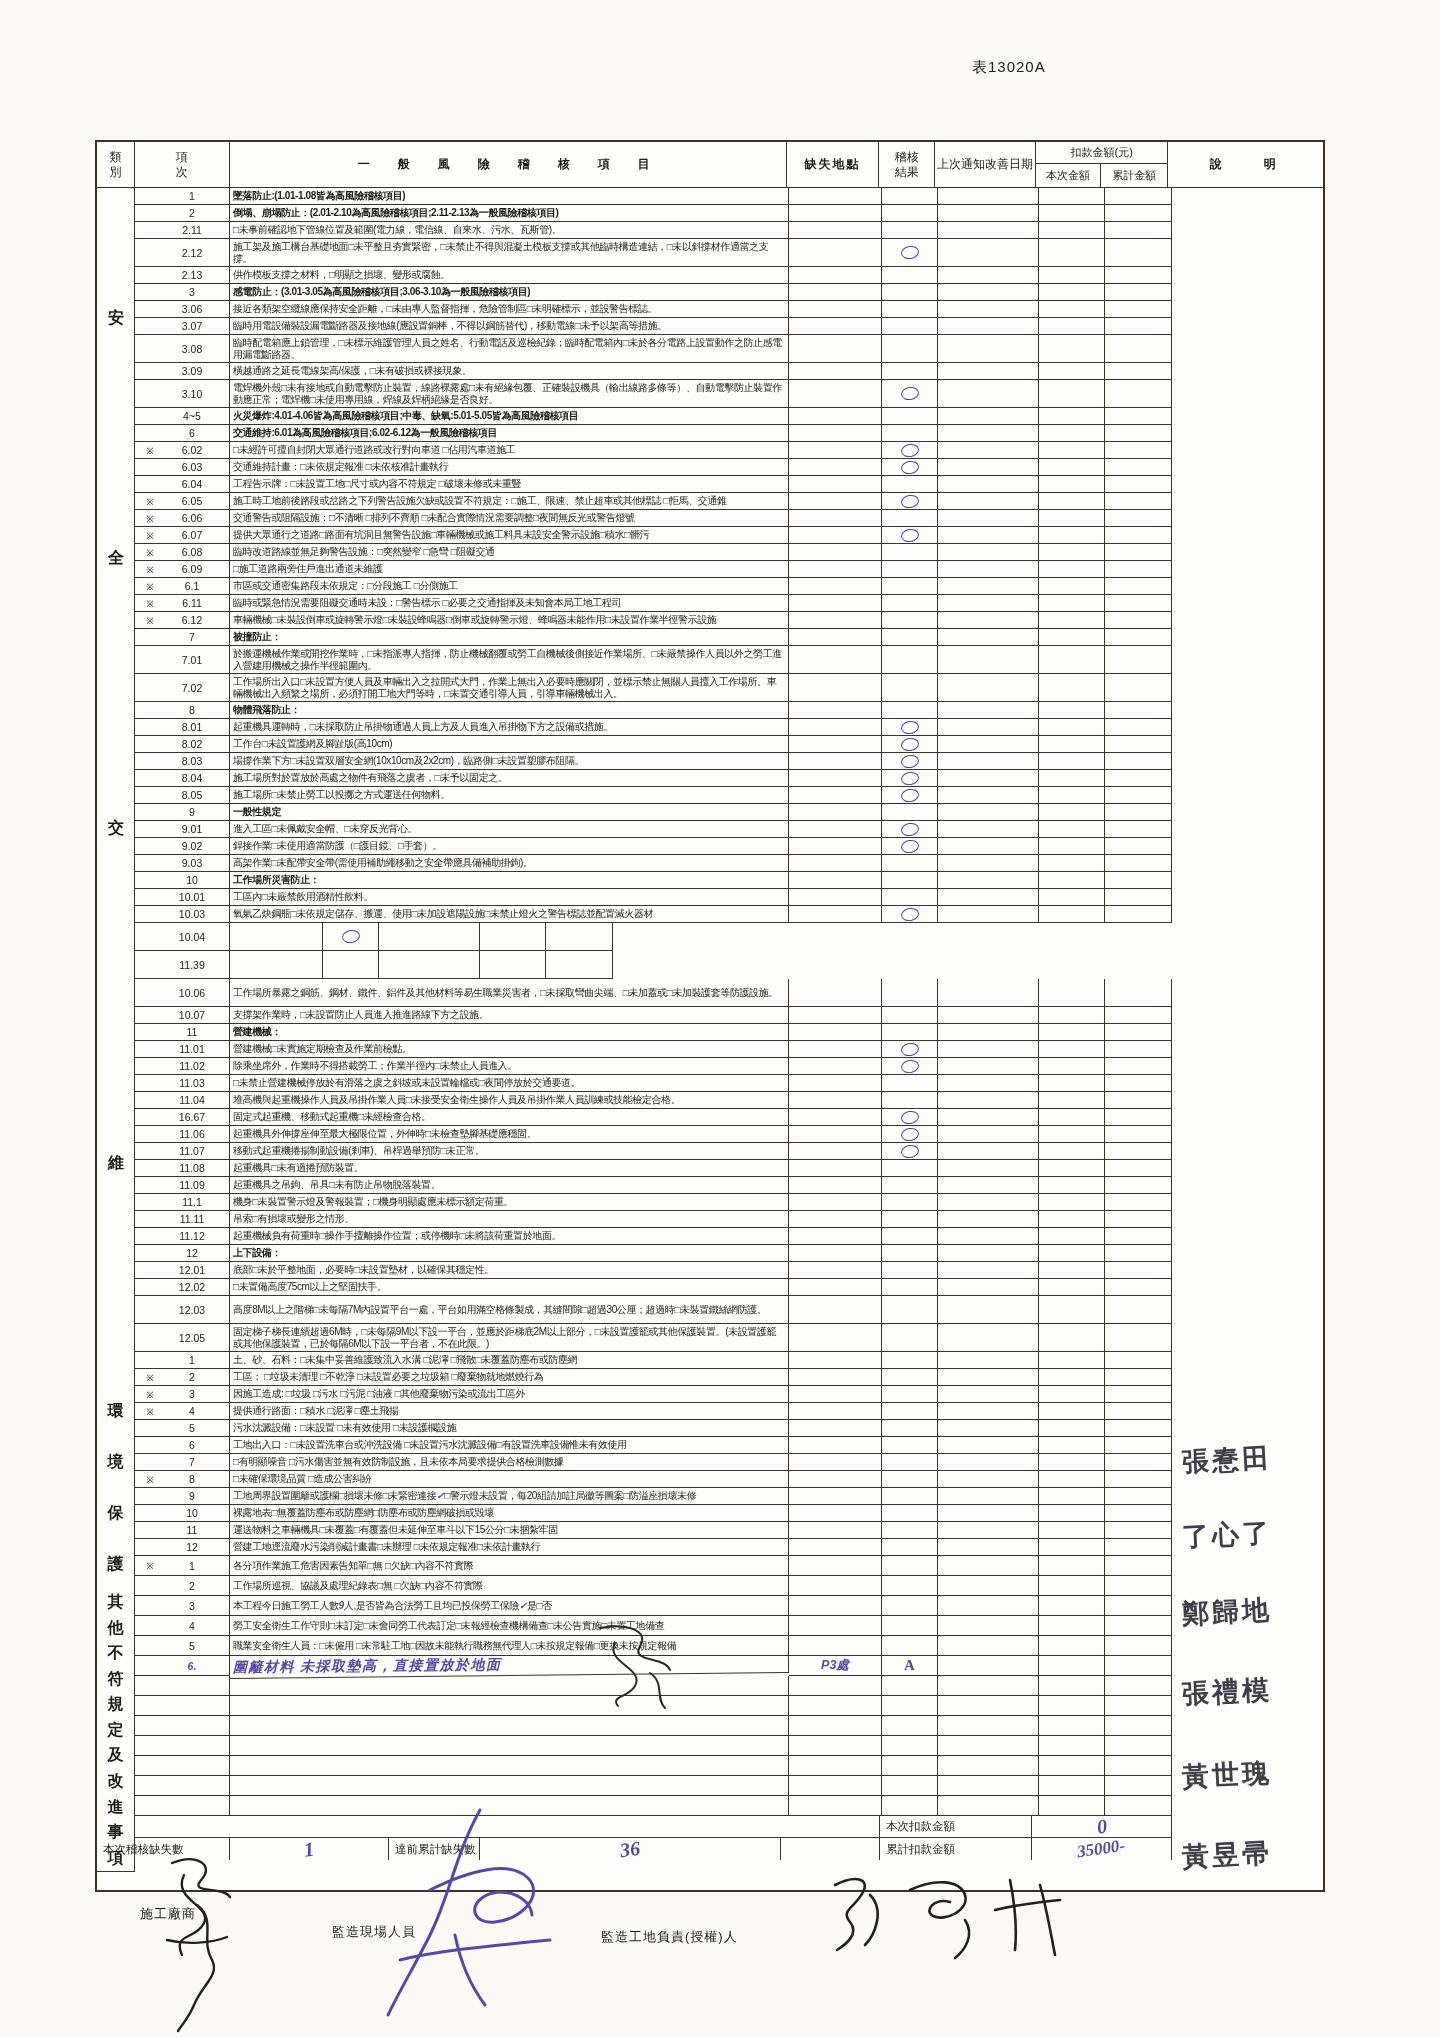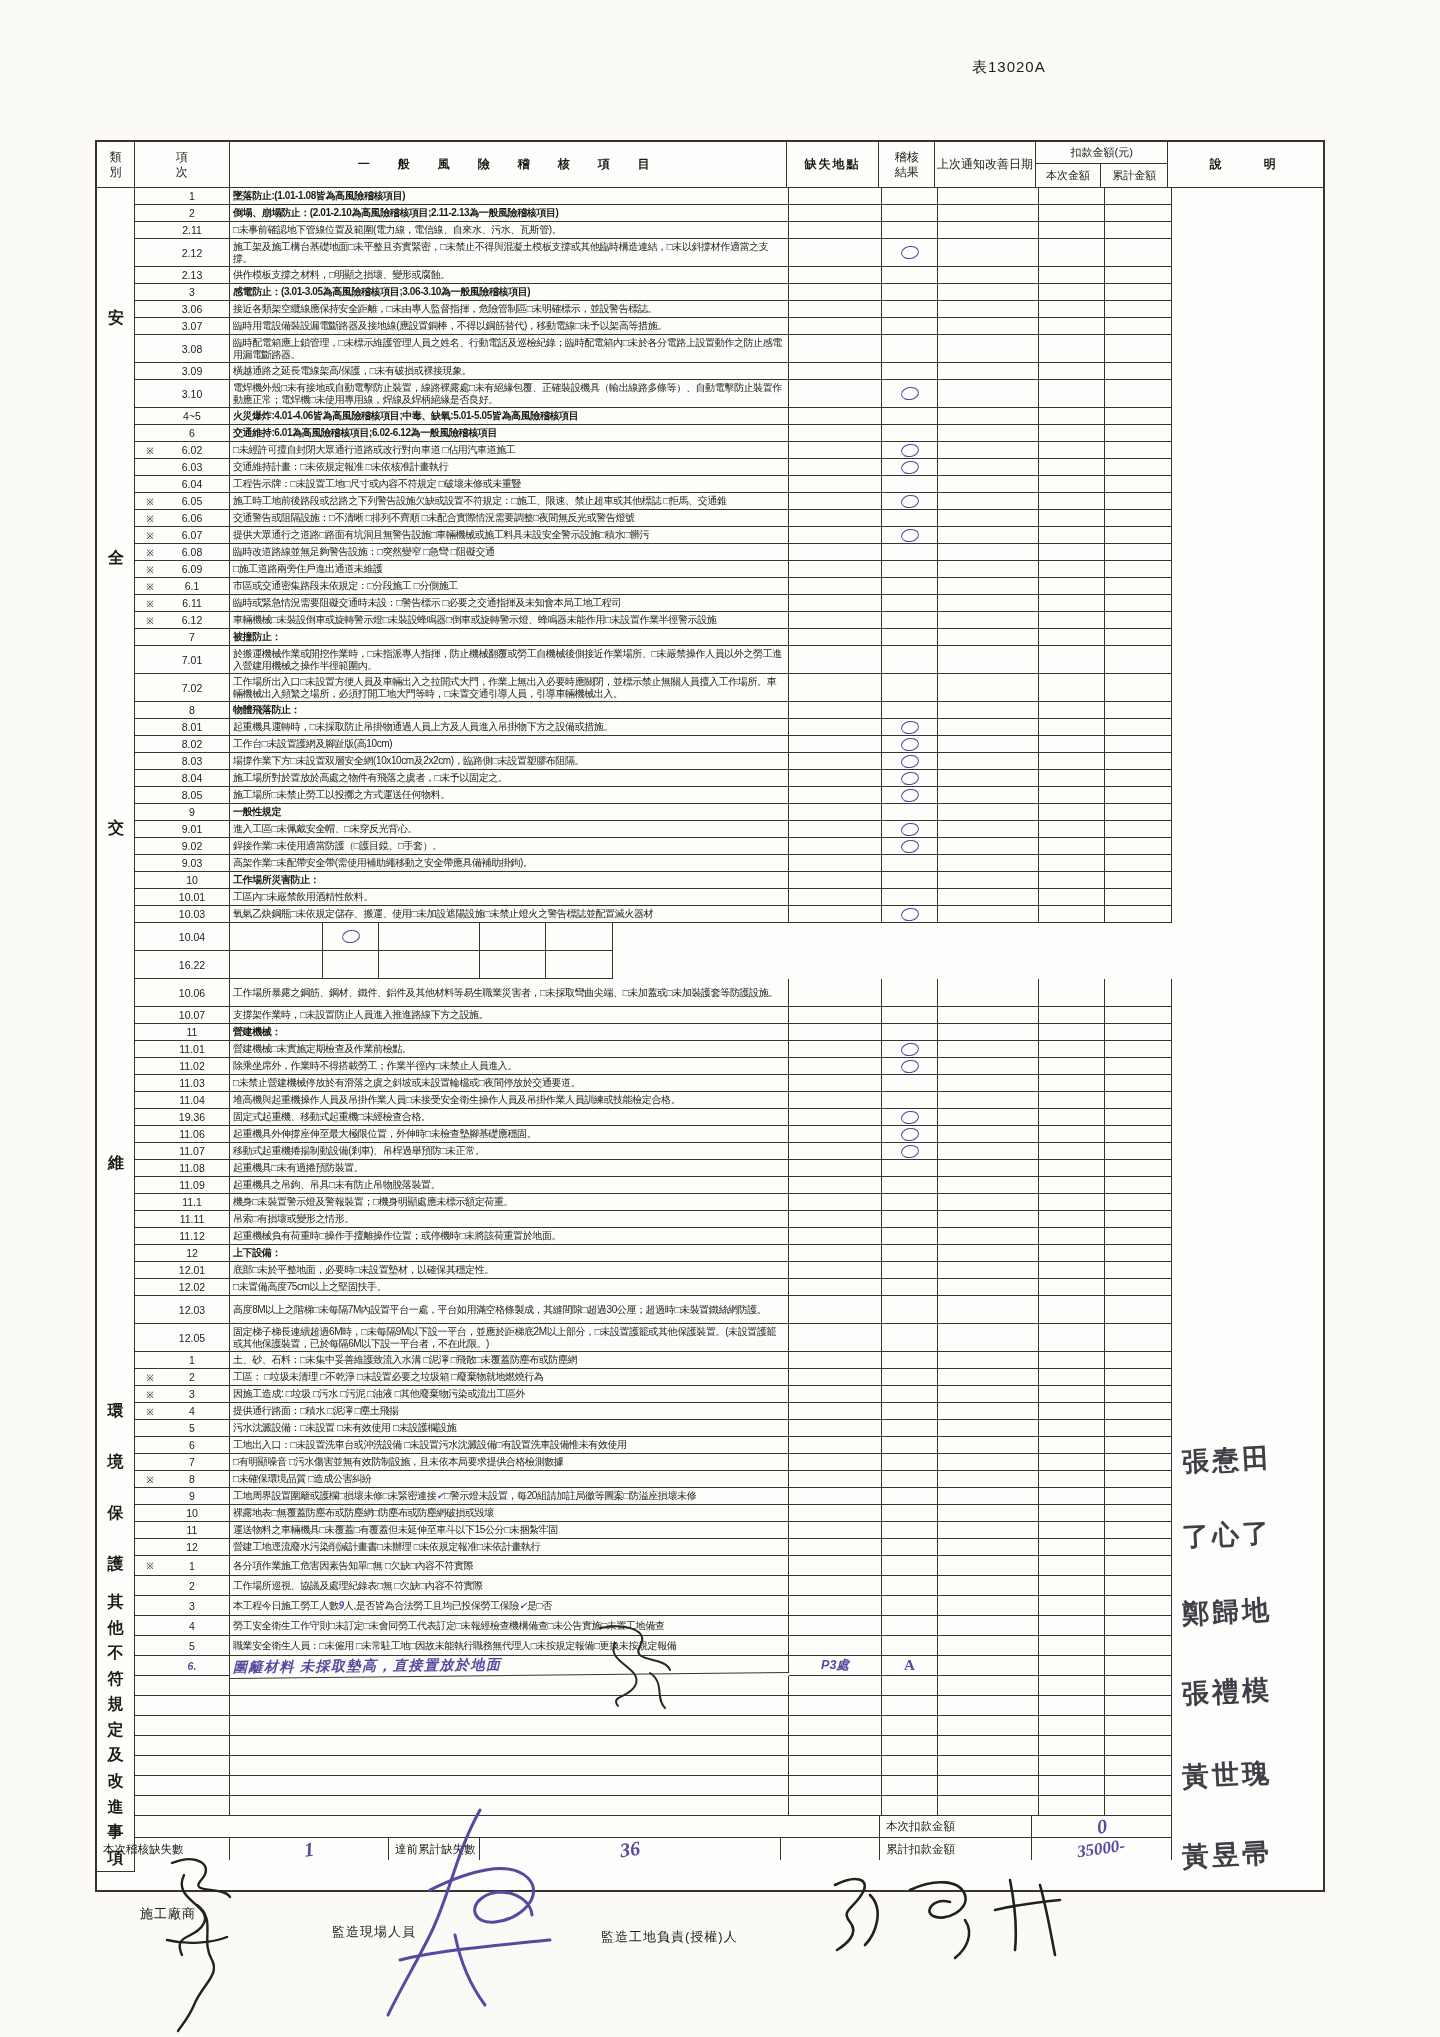--- a/index.html
+++ b/index.html
@@ -681,21 +681,21 @@
           <span class="oval"></span>
         </div>
         <div class="cell c-date"></div>
         <div class="cell c-amt1"></div>
         <div class="cell c-amt2"></div>
       </div>
       <div class="row rh-d">
         <div class="cell csp"></div>
         <div class="cell c-no">
           <span class="star"></span>
-          <span class="no">16.22</span>
+          <span class="no">11.39</span>
         </div>
         <div class="cell c-loc"></div>
         <div class="cell c-res"></div>
         <div class="cell c-date"></div>
         <div class="cell c-amt1"></div>
         <div class="cell c-amt2"></div>
       </div>
       <div class="row rh-d">
         <div class="cell csp"></div>
         <div class="cell c-no">
@@ -788,21 +788,21 @@
         <div class="cell c-loc"></div>
         <div class="cell c-res"></div>
         <div class="cell c-date"></div>
         <div class="cell c-amt1"></div>
         <div class="cell c-amt2"></div>
       </div>
       <div class="row rh-s">
         <div class="cell csp"></div>
         <div class="cell c-no">
           <span class="star"></span>
-          <span class="no">19.36</span>
+          <span class="no">16.67</span>
         </div>
         <div class="cell c-item">固定式起重機、移動式起重機□未經檢查合格。</div>
         <div class="cell c-loc"></div>
         <div class="cell c-res">
           <span class="oval"></span>
         </div>
         <div class="cell c-date"></div>
         <div class="cell c-amt1"></div>
         <div class="cell c-amt2"></div>
       </div>

